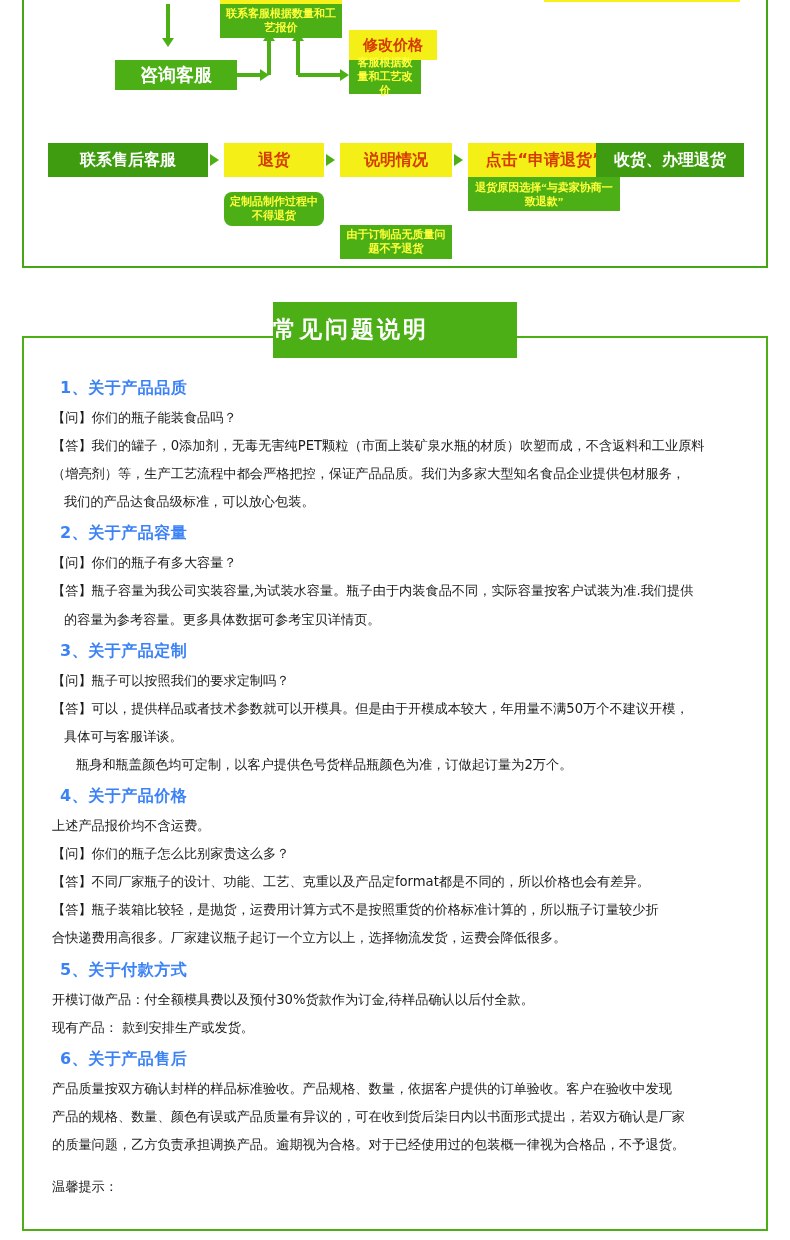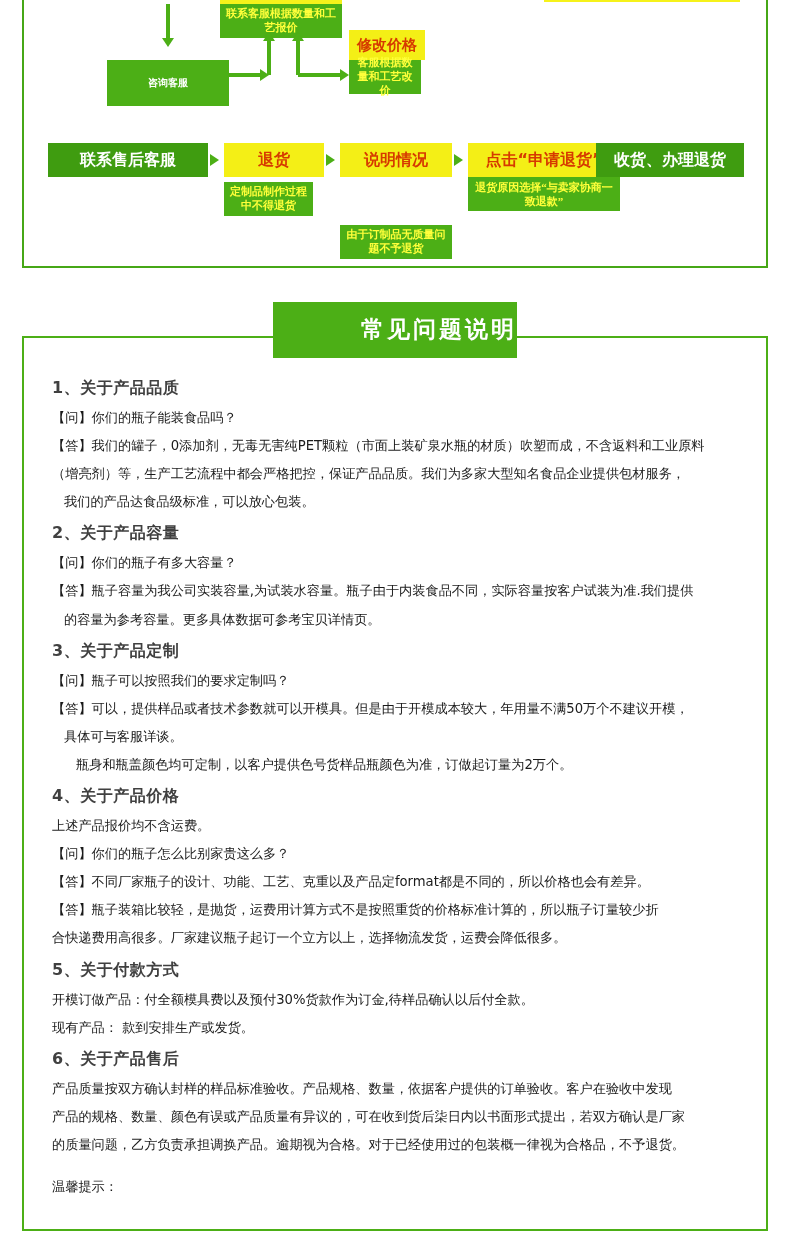--- a/index.html
+++ b/index.html
@@ -85,37 +85,37 @@
     position: relative;
   }
   .faq-title {
     width: 244px;
     margin: 0 auto;
     background: #4caf16;
     color: #ffffff;
     font-size: 23px;
     font-weight: bold;
     letter-spacing: 3px;
-    text-align: right;
-    padding: 12px 0 13px 16px;
+    text-align: left;
+    padding: 12px 0 13px 0;
     position: relative;
     z-index: 3;
   }
   .faq-body {
     border: 2px solid #4caf16;
     margin-top: -22px;
     padding: 40px 28px 26px 28px;
     background: #ffffff;
   }
 
   .sec-head {
-    color: #404040;
+    color: #3b82f6;
     font-size: 16px;
     font-weight: bold;
-    margin: 10px 0 7px 0;
+    margin: 10px 0 7px 8px;
     letter-spacing: 0.5px;
   }
   .sec-head:first-child { margin-top: 0; }
 
   p.line {
     margin: 0 0 5px 0;
     font-size: 13.2px;
     color: #1a1a1a;
     line-height: 1.75;
   }
@@ -132,28 +132,28 @@
     <span>招商分享</span>
   </div>
   <div class="sub" style="left:196px; top:4px; width:122px; height:32px;">
     <span>联系客服根据数量和工艺报价</span>
   </div>
 
   <div class="node yellow" style="left:520px; top:-20px; width:196px; height:22px; font-size:15px;">
     <span>若干 对价格的分类励</span>
   </div>
 
-  <div class="node yellow2" style="left:325px; top:30px; width:76px; height:30px; font-size:15px;">
+  <div class="node yellow2" style="left:325px; top:30px; width:88px; height:30px; font-size:15px;">
     <span>修改价格</span>
   </div>
   <div class="sub" style="left:325px; top:60px; width:72px; height:34px;">
     <span>客服根据数量和工艺改价</span>
   </div>
 
-  <div class="node green" style="left:83px; top:60px; width:122px; height:46px; font-size:10px;">
+  <div class="node green" style="left:91px; top:60px; width:122px; height:30px; font-size:18px;">
     <span>咨询客服</span>
   </div>
 
   <div class="arrow-line" style="left:142px; top:4px; width:4px; height:35px;"></div>
   <div class="arrow-head-d" style="left:138px; top:38px;"></div>
 
   <div class="arrow-line" style="left:205px; top:73px; width:32px; height:4px;"></div>
   <div class="arrow-head-r" style="left:236px; top:69px;"></div>
 
   <div class="arrow-line" style="left:243px; top:40px; width:4px; height:35px;"></div>
@@ -166,21 +166,21 @@
 
   <div class="node green-d" style="left:24px; top:143px; width:160px; height:34px; font-size:16px;">
     <span>联系售后客服</span>
   </div>
 
   <div class="arrow-head-r" style="left:186px; top:154px;"></div>
 
   <div class="node yellow2" style="left:200px; top:143px; width:100px; height:34px; font-size:16px;">
     <span>退货</span>
   </div>
-  <div class="sub" style="left:200px; top:182px; width:89px; height:32px;">
+  <div class="sub" style="left:200px; top:192px; width:100px; height:32px;border-radius:8px;">
     <span>定制品制作过程中不得退货</span>
   </div>
 
   <div class="arrow-head-r" style="left:302px; top:154px;"></div>
 
   <div class="node yellow2" style="left:316px; top:143px; width:112px; height:34px; font-size:16px;">
     <span>说明情况</span>
   </div>
   <div class="sub" style="left:316px; top:177px; width:112px; height:32px;margin-top:48px;">
     <span>由于订制品无质量问题不予退货</span>

